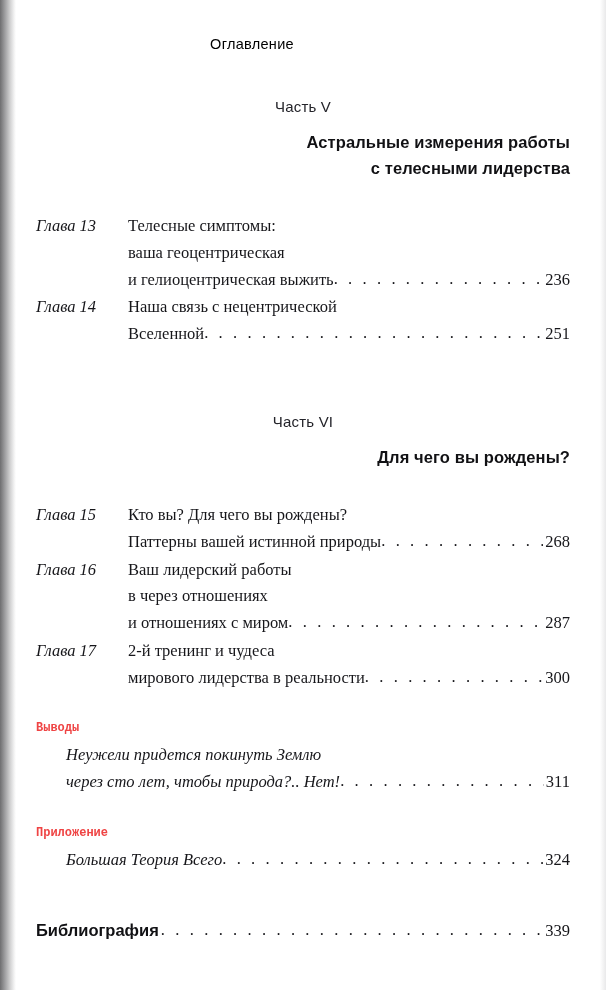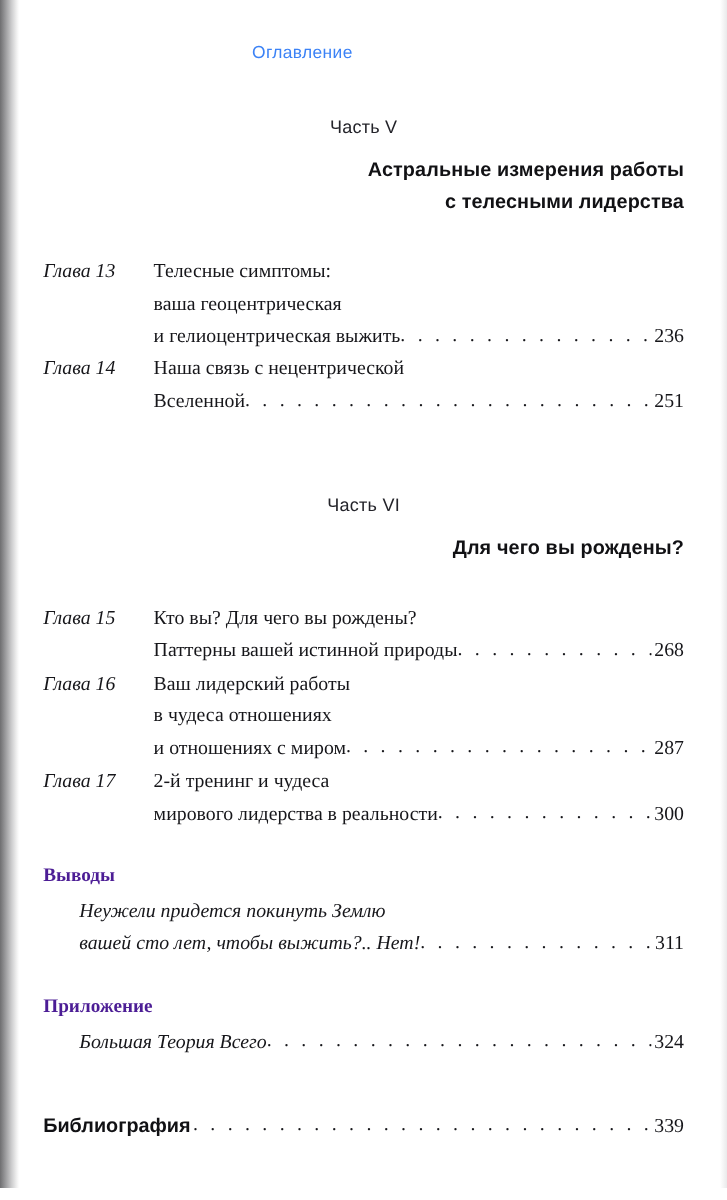--- a/index.html
+++ b/index.html
@@ -52,21 +52,21 @@
 
   .running-head {
     position: absolute;
     left: 0;
     top: 36px;
     width: 504px;
     text-align: center;
     font-family: "Liberation Sans", sans-serif;
     font-size: 14.5px;
     letter-spacing: 0.3px;
-    color: #3b82f6;
+    color: #000000;
   }
 
   .content {
     position: absolute;
     left: 36px;
     top: 78px;
     width: 534px;
   }
 
   
@@ -146,24 +146,24 @@
     padding-left: 2px;
     font-size: 16.5px;
     color: #16161a;
   }
 
   
   .section {
     margin-top: 30px;
   }
   .section-head {
-    font-family: Liberation Serif, serif;
+    font-family: Liberation Mono, monospace;
     font-weight: bold;
-    font-size: 16px;
-    color: #4c1d95;
+    font-size: 12px;
+    color: #ef4444;
     margin-bottom: 7px;
   }
   .section-body {
     padding-left: 30px;
   }
   .section-inline {
     display: flex;
     align-items: baseline;
   }
   .section-inline .headtxt {
@@ -252,21 +252,21 @@
       </div>
     </div>
 
     <div class="entry">
       <div class="entry-label">Глава 16</div>
       <div class="entry-lines">
         <div class="line">
           <span class="txt">Ваш лидерский работы</span>
         </div>
         <div class="line">
-          <span class="txt">в чудеса отношениях</span>
+          <span class="txt">в через отношениях</span>
         </div>
         <div class="line">
           <span class="txt">и отношениях с миром</span>
           <span class="leader"></span>
           <span class="page-no">287</span>
         </div>
       </div>
     </div>
 
     <div class="entry">
@@ -283,21 +283,21 @@
       </div>
     </div>
 
     <div class="section">
       <div class="section-head">Выводы</div>
       <div class="section-body">
         <div class="line">
           <span class="txt ital">Неужели придется покинуть Землю</span>
         </div>
         <div class="line">
-          <span class="txt ital">вашей сто лет, чтобы выжить?.. Нет!</span>
+          <span class="txt ital">через сто лет, чтобы природа?.. Нет!</span>
           <span class="leader"></span>
           <span class="page-no">311</span>
         </div>
       </div>
     </div>
 
     <div class="section">
       <div class="section-head">Приложение</div>
       <div class="section-body">
         <div class="line">

